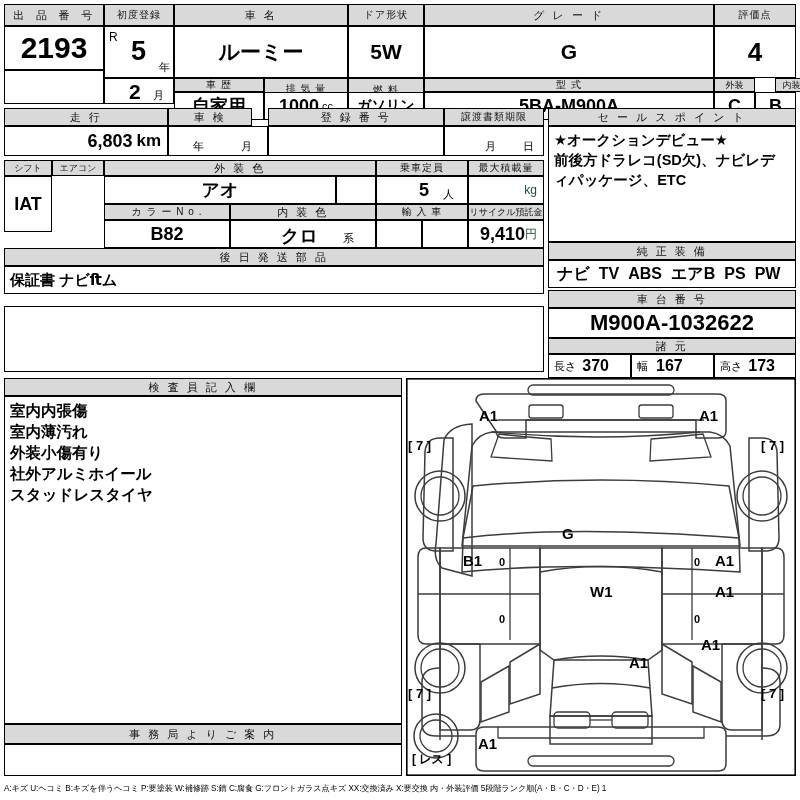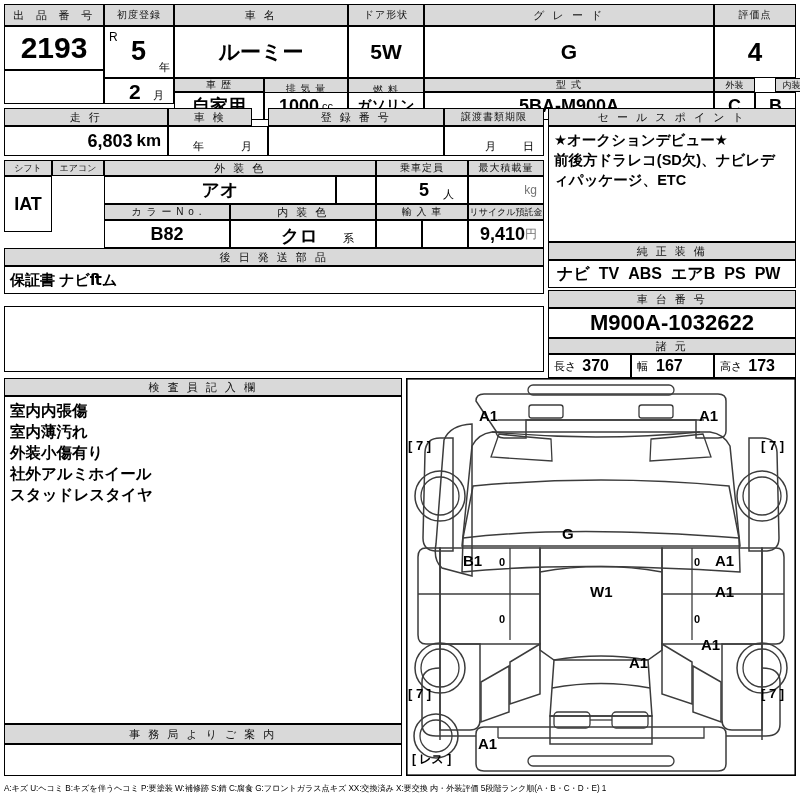--- a/index.html
+++ b/index.html
@@ -35,21 +35,21 @@
   }
   .vl.c  { justify-content: center; }
   .vl.r  { justify-content: flex-end;  padding-right: 6px; }
   .big   { font-size: 30px; }
   .big2  { font-size: 26px; }
   .mid   { font-size: 21px; }
   .mid2  { font-size: 18px; }
   .small { font-size: 14px; }
   .tiny  { font-size: 11px; font-weight: normal; }
   .unit  { font-size: 11px; font-weight: normal; color:#000; margin-left:3px; }
-  .unit2 { font-size: 12px; font-weight: normal; color:#737373; }
+  .unit2 { font-size: 12px; font-weight: normal; color:#14532d; }
 
   
   .txt {
     position: absolute;
     background: #fff;
     border: 1.2px solid #000;
     padding: 3px 5px 0 5px;
     overflow: hidden;
   }
   .txt .ln {

